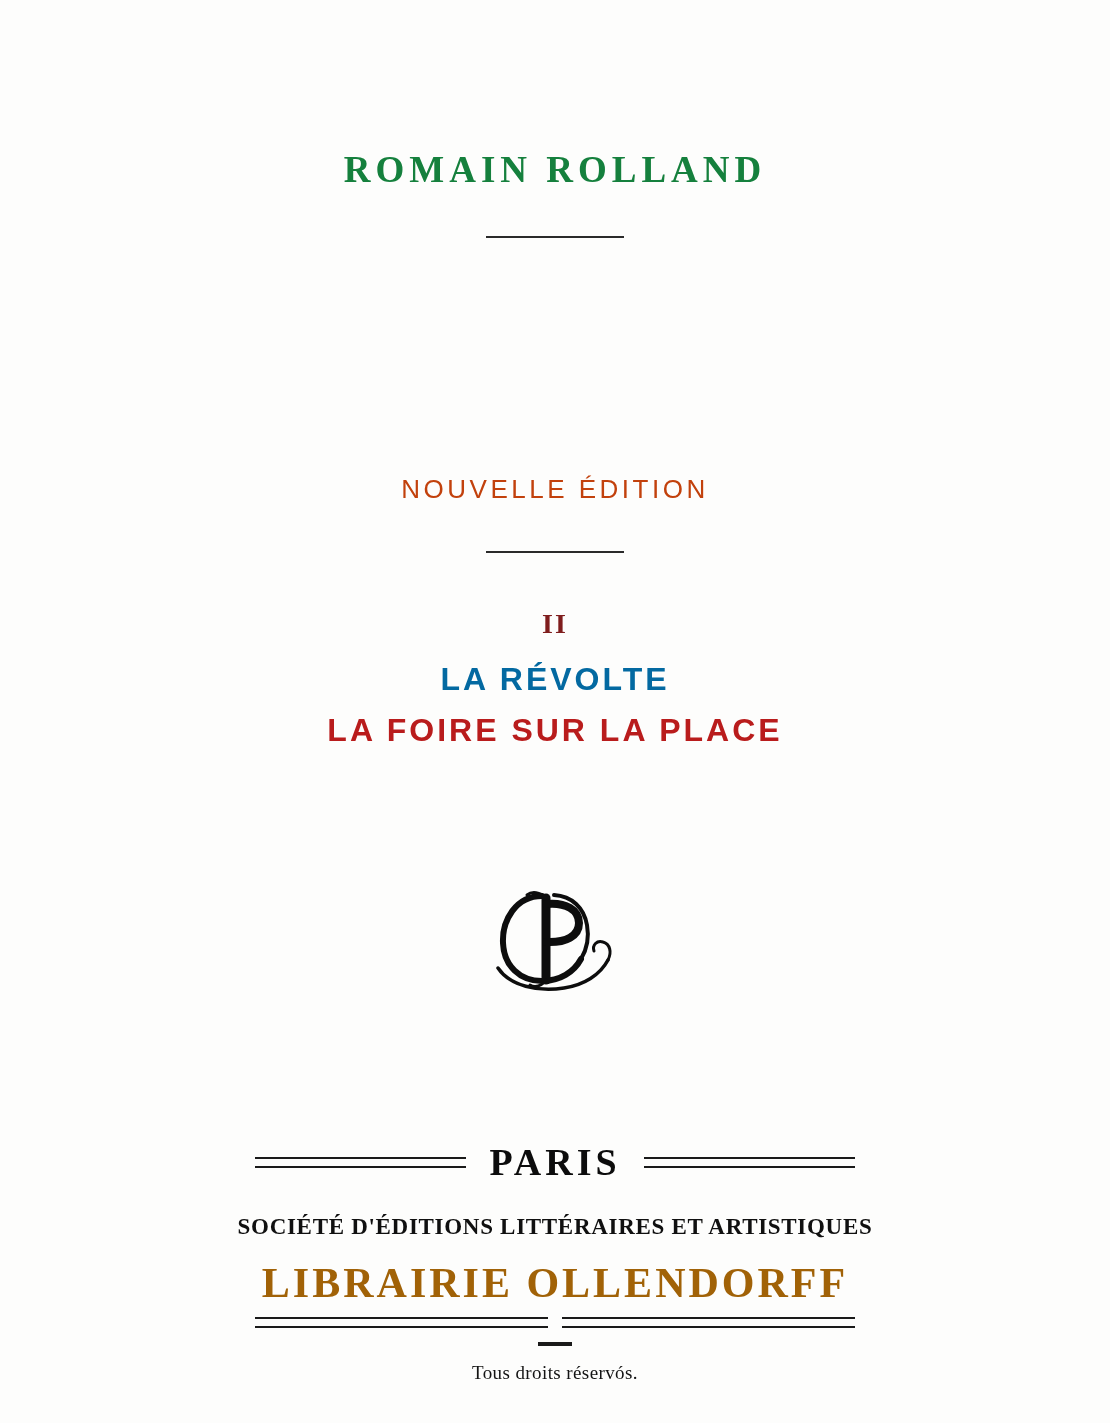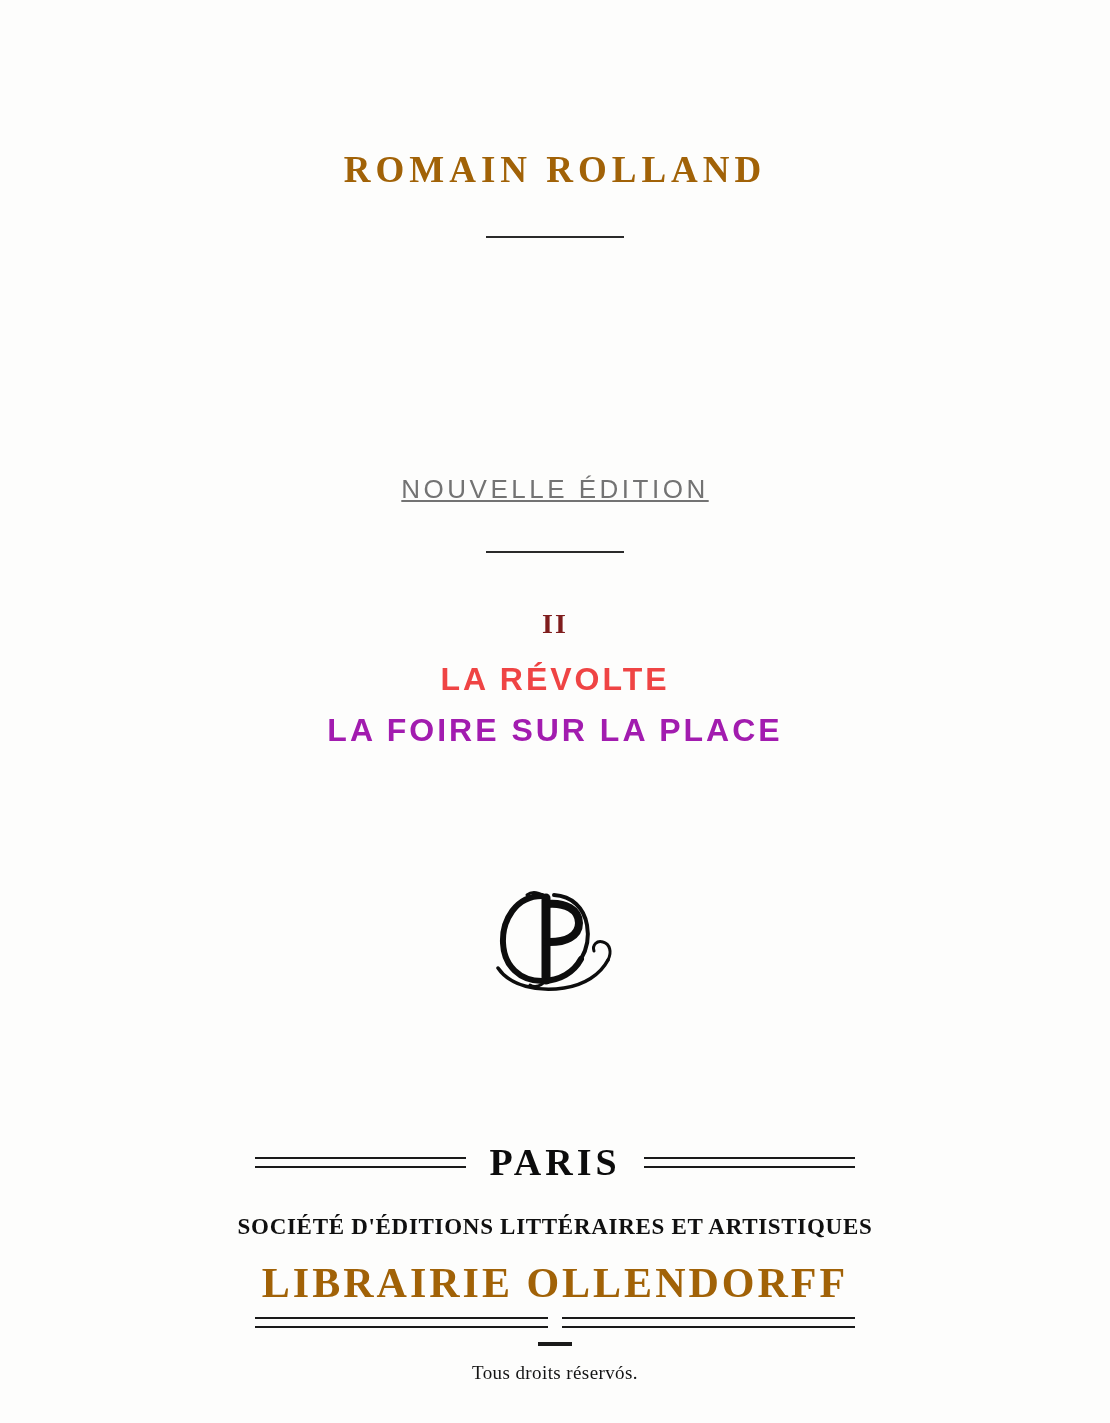--- a/index.html
+++ b/index.html
@@ -25,21 +25,21 @@
   .author {
     position: absolute;
     top: 148px;
     left: 0;
     width: 100%;
     text-align: center;
     font-family: "Liberation Serif", serif;
     font-weight: 700;
     font-size: 37px;
     letter-spacing: 5px;
-    color: #a16207;
+    color: #15803d;
   }
 
   
   .rule-small {
     position: absolute;
     left: 50%;
     transform: translateX(-50%);
     width: 138px;
     height: 0;
     border-top: 2px solid #2a2a2a;
@@ -66,22 +66,21 @@
   
   .edition {
     position: absolute;
     top: 474px;
     left: 0;
     width: 100%;
     text-align: center;
     font-family: "Liberation Sans", sans-serif;
     font-size: 26px;
     letter-spacing: 3.5px;
-    color: #737373;
-    text-decoration: underline;
+    color: #c2410c;
   }
 
   
   .volume {
     position: absolute;
     top: 608px;
     left: 0;
     width: 100%;
     text-align: center;
     font-family: "Liberation Serif", serif;
@@ -93,33 +92,33 @@
   .part-1 {
     position: absolute;
     top: 661px;
     left: 0;
     width: 100%;
     text-align: center;
     font-family: "Liberation Sans", sans-serif;
     font-weight: 700;
     font-size: 32px;
     letter-spacing: 3px;
-    color: #ef4444;
+    color: #0369a1;
   }
   .part-2 {
     position: absolute;
     top: 712px;
     left: 0;
     width: 100%;
     text-align: center;
     font-family: "Liberation Sans", sans-serif;
     font-weight: 700;
     font-size: 32px;
     letter-spacing: 3px;
-    color: #a21caf;
+    color: #b91c1c;
   }
 
   
   .monogram {
     position: absolute;
     top: 880px;
     left: 50%;
     transform: translateX(-50%);
     width: 150px;
     height: 115px;

